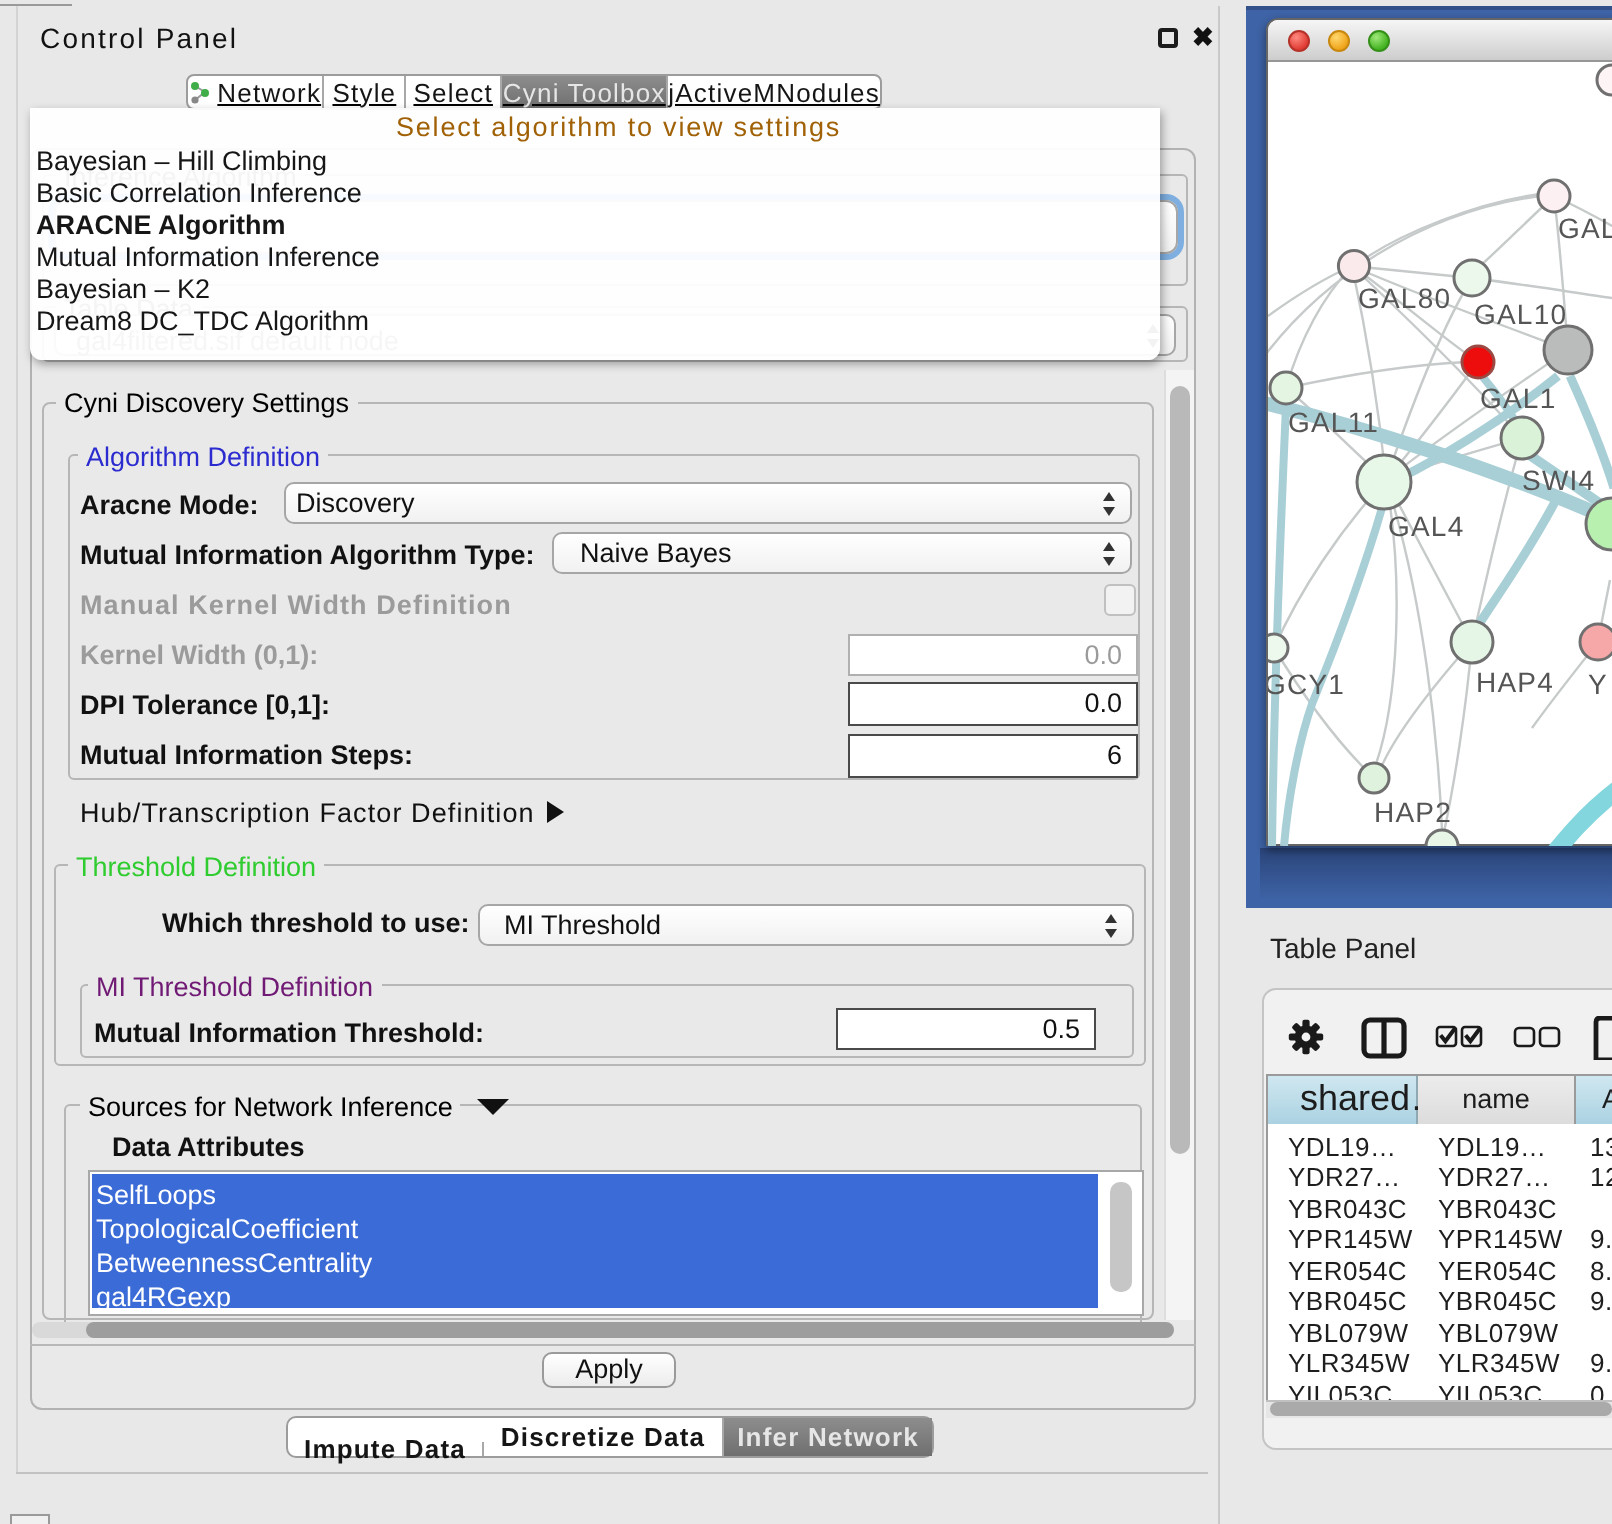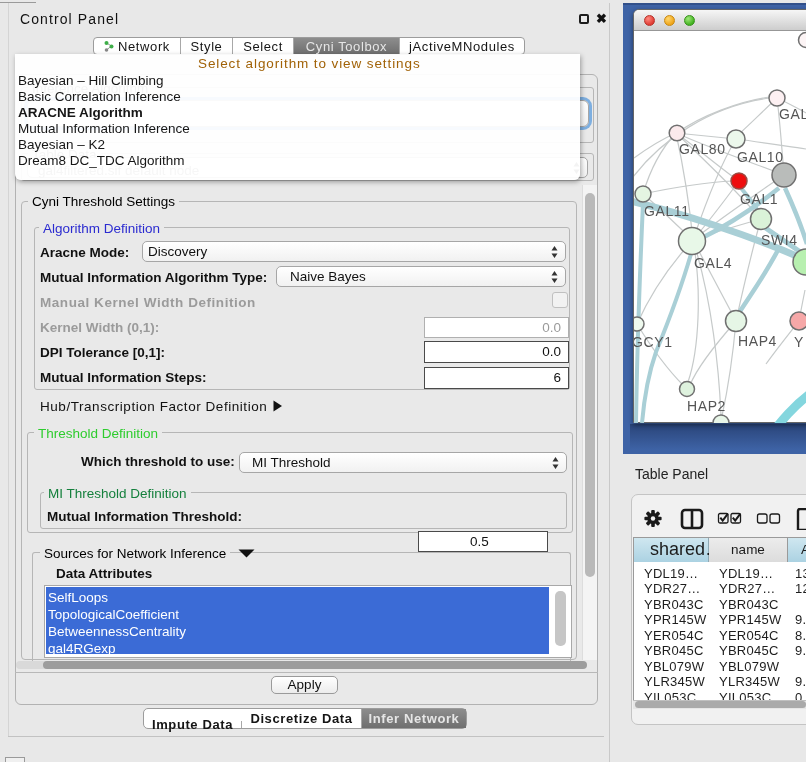--- a/index.html
+++ b/index.html
@@ -22,21 +22,21 @@
 <body>
 
 <div class="ab" style="left:0;top:2px;width:36px;height:1px;background:#9a9a9a;"></div>
 <div class="ab" style="left:8px;top:3px;width:1px;height:733px;background:#d4d4d4;"></div>
 <div class="ab" style="left:609px;top:3px;width:1px;height:759px;background:#c9c9c9;"></div>
 <div class="ab" style="left:8px;top:736px;width:596px;height:1px;background:#c2c2c2;"></div>
 <div class="ab lbl" style="left:20px;top:11px;font-size:14px;letter-spacing:1.1px;">Control Panel</div>
 <div class="ab" style="left:579px;top:14px;width:10px;height:10px;border:2px solid #1c1c1c;border-radius:2px;"></div>
 <div class="ab" style="left:596px;top:11px;font-size:13px;font-weight:bold;color:#111;">✖</div>
 
-<div class="seg" style="left:93px;top:37px;width:432px;height:18px;">
+<div class="seg" style="left:93px;top:37px;width:348px;height:18px;text-decoration:underline;">
   <div style="width:87px;"><svg width="10" height="12" viewBox="0 0 10 12" style="margin-right:4px;">
         <path d="M2.5 3 L7.5 6 L2.5 10" stroke="#999" stroke-width="1" fill="none"></path>
         <circle cx="2.5" cy="3" r="2" fill="#3fae49"></circle>
         <circle cx="7.5" cy="6.5" r="2" fill="#3fae49"></circle>
         <circle cx="2.5" cy="10" r="1.8" fill="#888"></circle>
       </svg>Network</div>
   <div style="width:52px;">Style</div>
   <div style="width:61px;">Select</div>
   <div class="sel" style="width:106px;">Cyni Toolbox</div>
   <div style="width:124px;">jActiveMNodules</div>
@@ -47,21 +47,21 @@
 <div class="grp" style="left:21px;top:87px;width:573px;height:56px;"></div>
 <div class="gtitle" style="left:28px;top:81px;color:#444;">Inference Algorithm</div>
 <div class="combo" style="left:27px;top:100px;width:562px;height:27px;border-radius:6px;box-shadow:0 0 0 3px rgba(90,155,220,0.75);"></div>
 <div class="grp" style="left:21px;top:153px;width:573px;height:28px;"></div>
 <div class="gtitle" style="left:28px;top:147px;color:#444;">Table Data</div>
 <div class="combo" style="left:27px;top:157px;width:561px;height:21px;line-height:25px;padding-left:10px;color:#666;">gal4filtered.sif default node<svg style="position:absolute;right:7px;top:50%;margin-top:-6px;" width="7" height="12" viewBox="0 0 7 12">
       <path d="M3.5 0 L6.5 4.5 L0.5 4.5 Z M3.5 12 L6.5 7.5 L0.5 7.5 Z" fill="#333"></path>
     </svg></div>
 
 <div class="grp" style="left:21px;top:201px;width:556px;height:459px;border-radius:4px;"></div>
-<div class="gtitle" style="left:28px;top:194px;">Cyni Threshold Settings</div>
+<div class="gtitle" style="left:28px;top:194px;">Cyni Discovery Settings</div>
 
 <div class="grp" style="left:34px;top:227px;width:536px;height:163px;"></div>
 <div class="gtitle" style="left:39px;top:221px;color:#2b2bd0;">Algorithm Definition</div>
 
 <div class="ab lbl bold" style="left:40px;top:245px;">Aracne Mode:</div>
 <div class="combo" style="left:142px;top:241px;width:424px;height:21px;line-height:19px;padding-left:5px;">Discovery<svg style="position:absolute;right:7px;top:50%;margin-top:-6px;" width="7" height="12" viewBox="0 0 7 12">
       <path d="M3.5 0 L6.5 4.5 L0.5 4.5 Z M3.5 12 L6.5 7.5 L0.5 7.5 Z" fill="#333"></path>
     </svg></div>
 <div class="ab lbl bold" style="left:40px;top:270px;">Mutual Information Algorithm Type:</div>
 <div class="combo" style="left:276px;top:266px;width:290px;height:21px;line-height:19px;padding-left:13px;">Naive Bayes<svg style="position:absolute;right:7px;top:50%;margin-top:-6px;" width="7" height="12" viewBox="0 0 7 12">
@@ -81,23 +81,23 @@
     <path d="M1.5 0.5 L10 6 L1.5 11.5 Z" fill="#111"></path>
   </svg>
 
 <div class="grp" style="left:27px;top:432px;width:546px;height:101px;"></div>
 <div class="gtitle" style="left:34px;top:426px;color:#2ecc2e;">Threshold Definition</div>
 <div class="ab lbl bold" style="left:81px;top:454px;">Which threshold to use:</div>
 <div class="combo" style="left:239px;top:452px;width:328px;height:21px;line-height:19px;padding-left:12px;">MI Threshold<svg style="position:absolute;right:7px;top:50%;margin-top:-6px;" width="7" height="12" viewBox="0 0 7 12">
       <path d="M3.5 0 L6.5 4.5 L0.5 4.5 Z M3.5 12 L6.5 7.5 L0.5 7.5 Z" fill="#333"></path>
     </svg></div>
 <div class="grp" style="left:40px;top:492px;width:527px;height:37px;"></div>
-<div class="gtitle" style="left:44px;top:486px;color:#15803d;">MI Threshold Definition</div>
+<div class="gtitle" style="left:44px;top:486px;color:#701a75;">MI Threshold Definition</div>
 <div class="ab lbl bold" style="left:47px;top:509px;">Mutual Information Threshold:</div>
-<div class="field" style="left:418px;top:531px;width:130px;height:21px;line-height:19px;padding-right:7px;text-align:center;">0.5</div>
+<div class="field" style="left:418px;top:504px;width:130px;height:21px;line-height:19px;padding-right:7px;">0.5</div>
 
 <div class="grp" style="left:32px;top:552px;width:539px;height:110px;border-bottom:none;border-radius:3px 3px 0 0;"></div>
 <div class="gtitle" style="left:40px;top:546px;">Sources for Network Inference</div>
 <svg class="ab" style="left:238px;top:549px;" width="17" height="9" viewBox="0 0 17 9">
     <path d="M0.5 0.5 L16.5 0.5 L8.5 8.5 Z" fill="#111"></path>
   </svg>
 <div class="ab lbl bold" style="left:44px;top:566px;margin-left:12px;">Data Attributes</div>
 <div class="ab" style="left:44px;top:585px;width:528px;height:73px;background:#fff;border:1px solid #a8a8a8;"></div>
 <div class="ab" style="left:46px;top:587px;width:503px;height:67px;background:#3b6bd6;"></div>
 <div class="ab" style="left:48px;top:589px;font-size:13.5px;color:#fff;line-height:17px;white-space:nowrap;">SelfLoops<br>TopologicalCoefficient<br>BetweennessCentrality<br>gal4RGexp</div>

